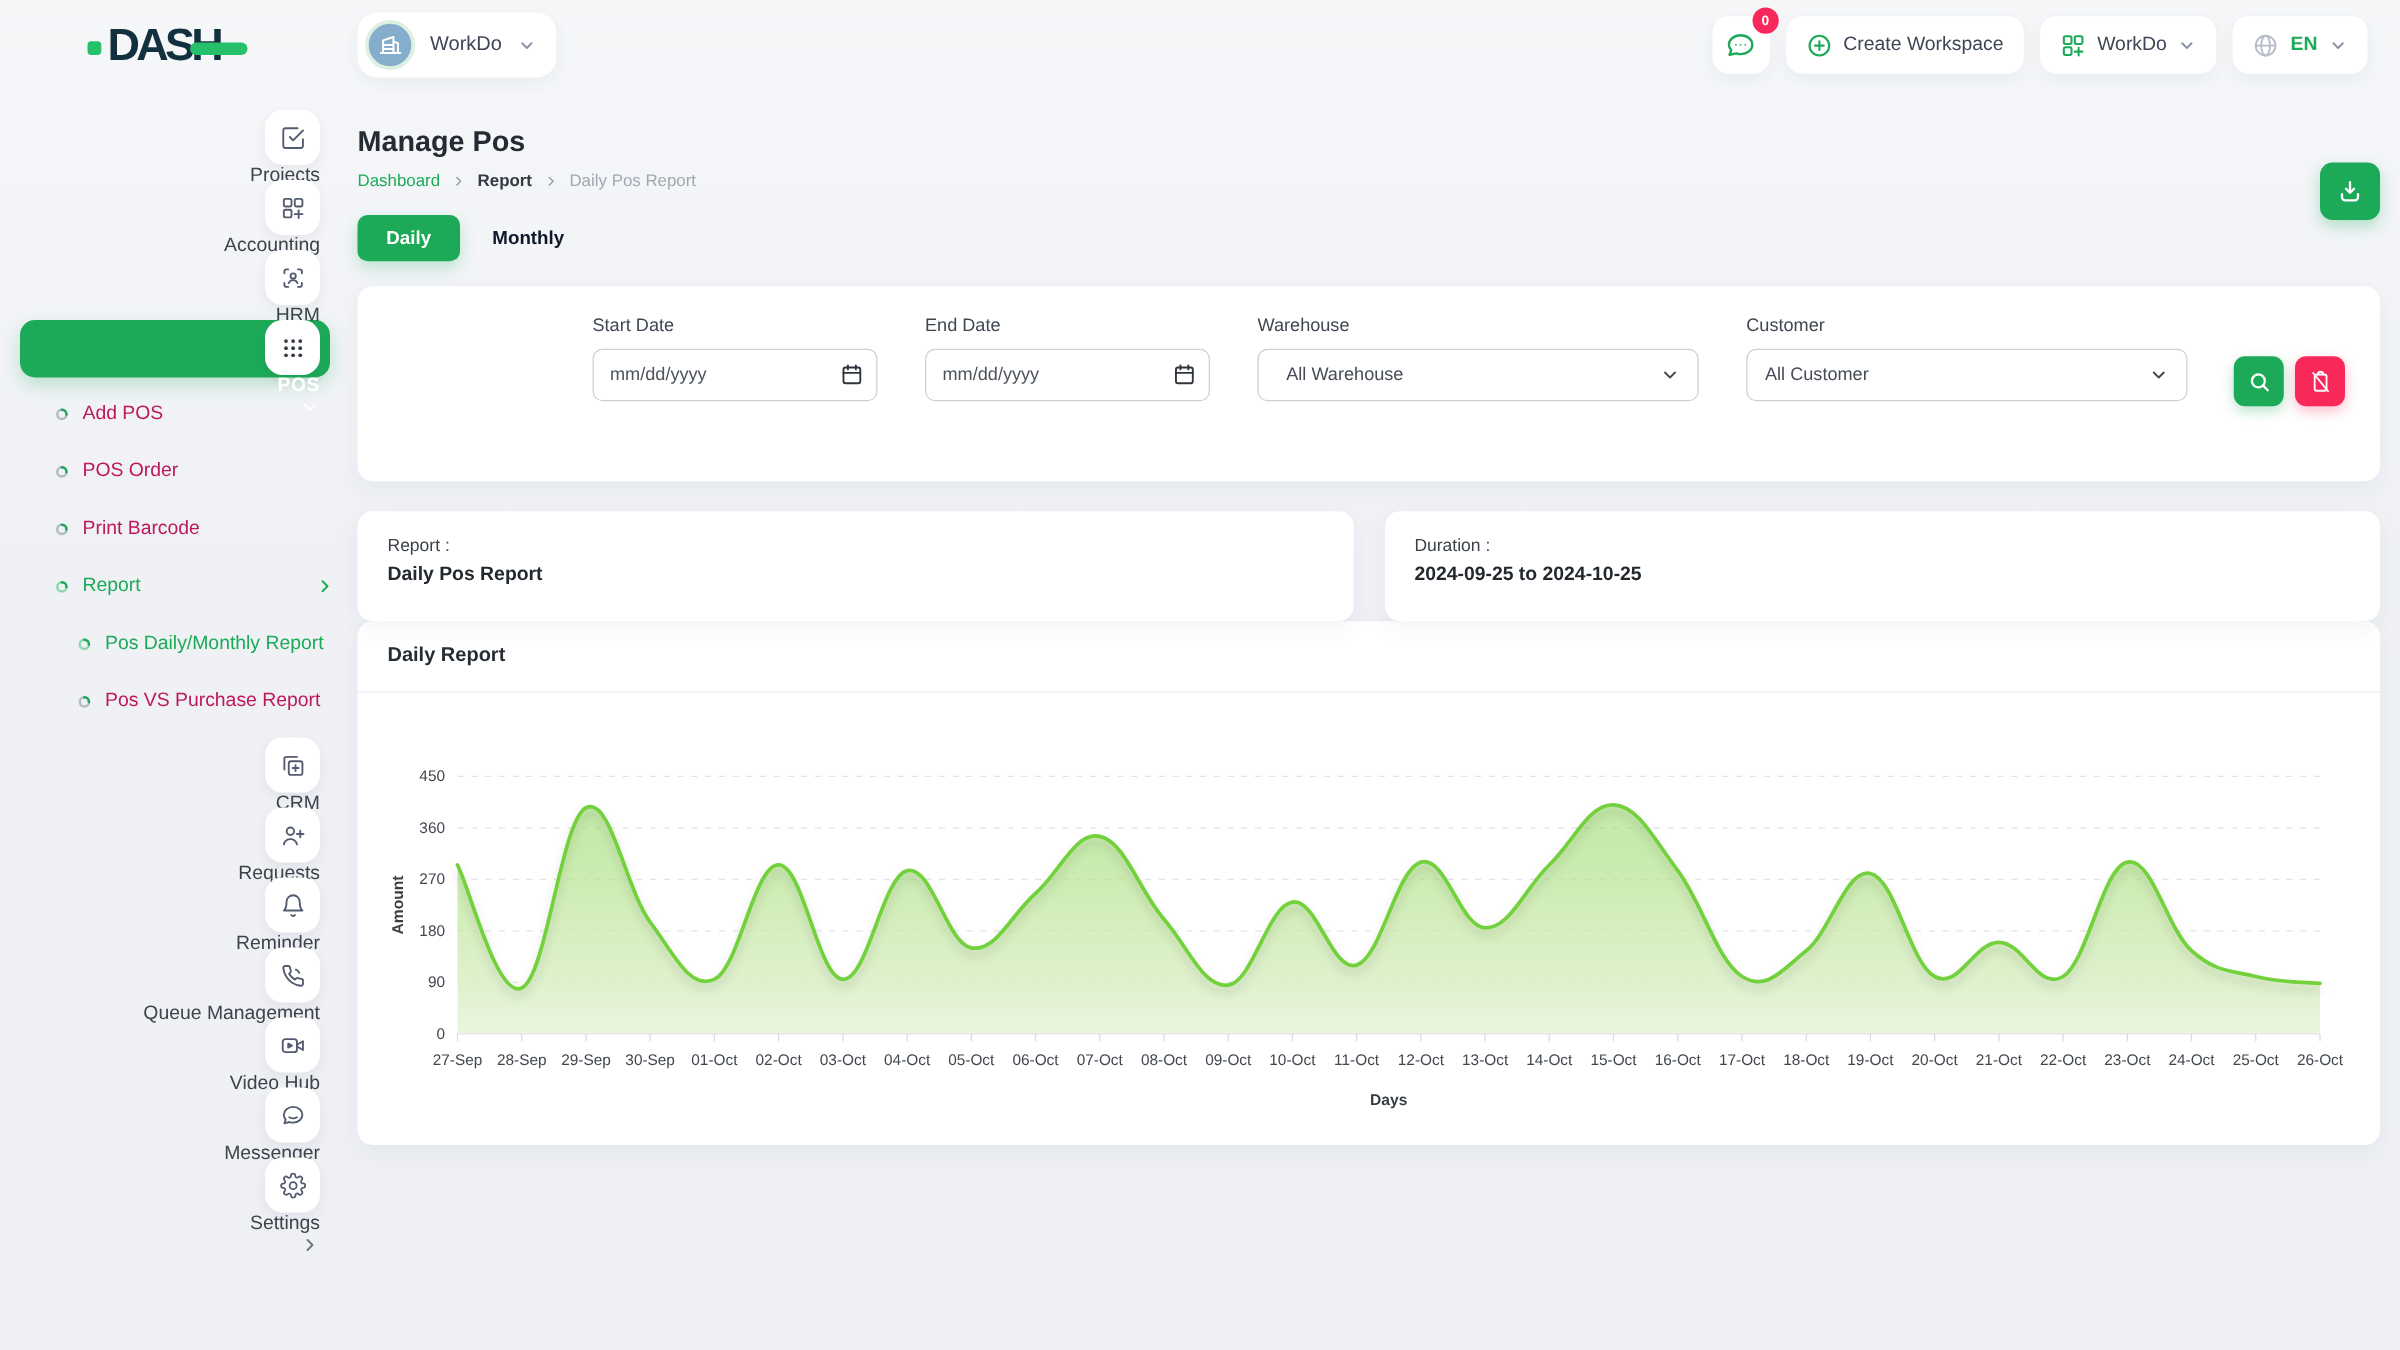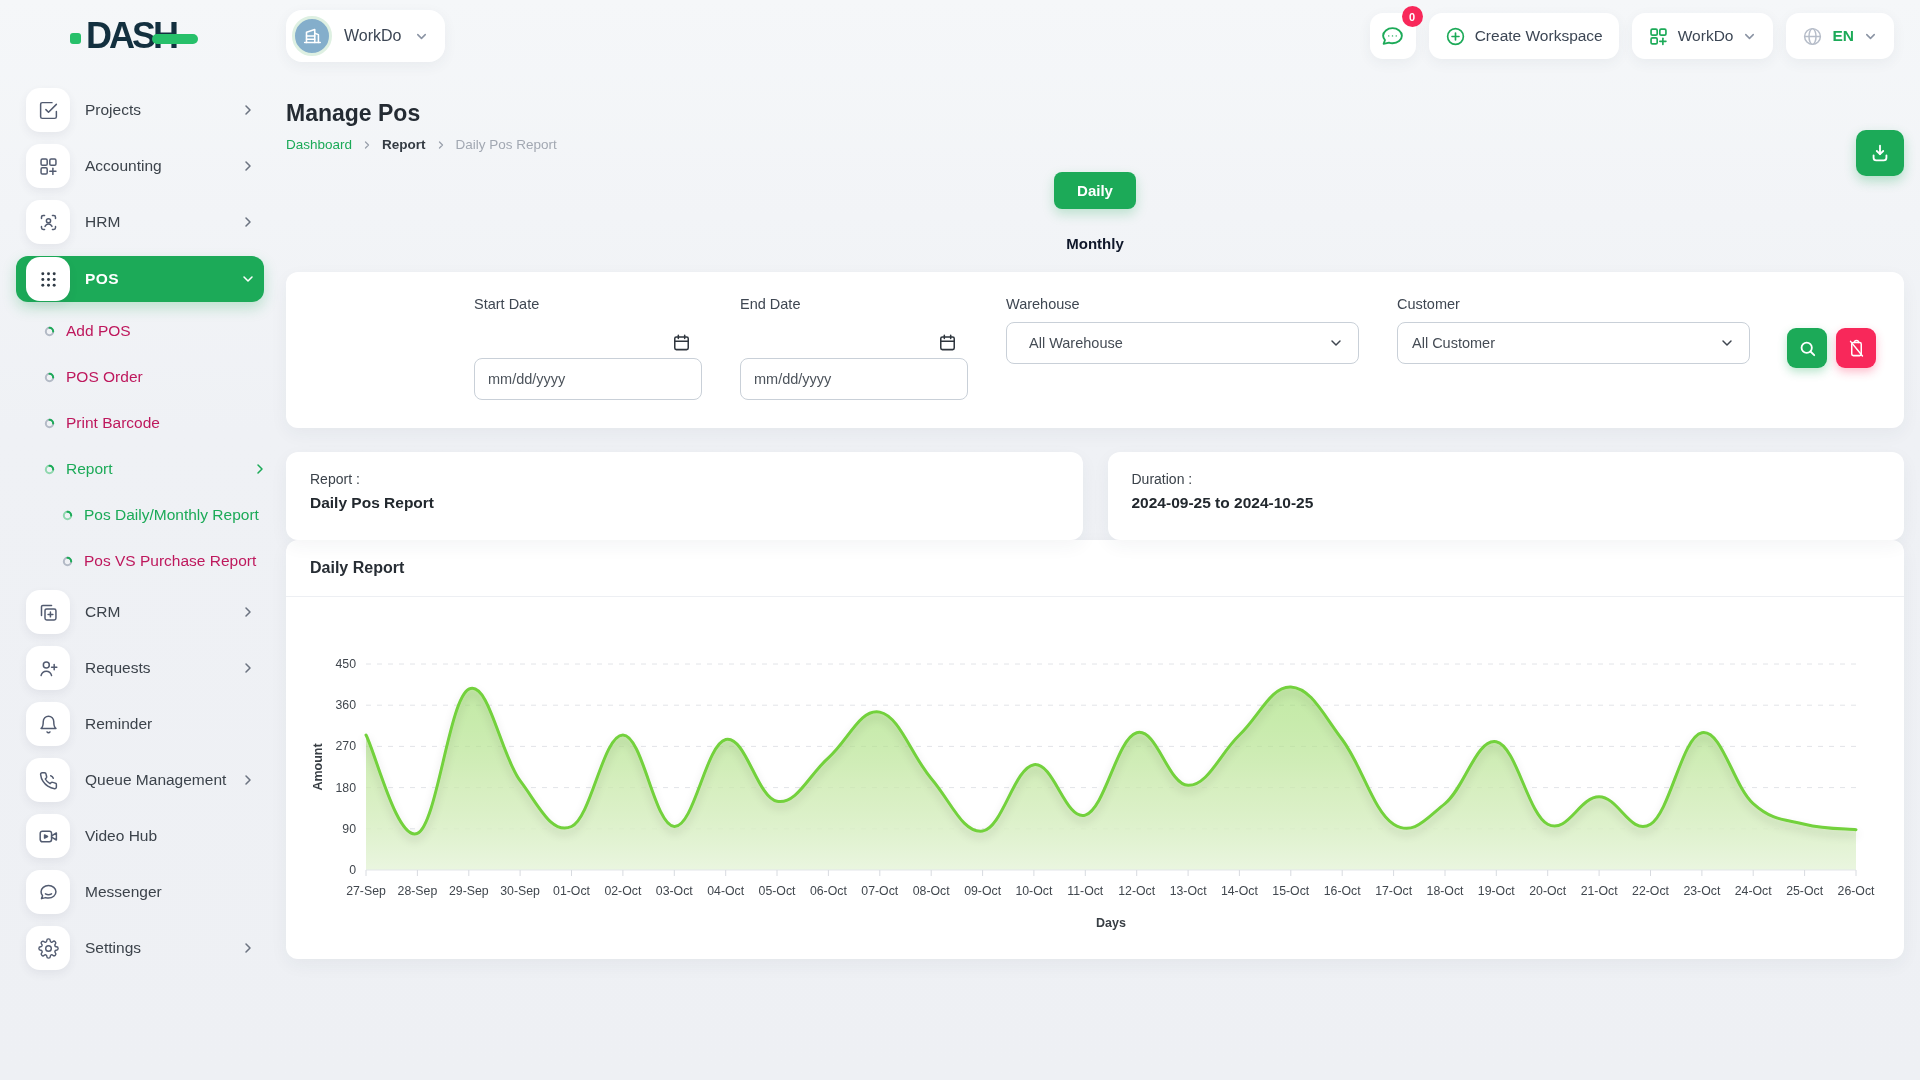--- a/index.html
+++ b/index.html
@@ -27,22 +27,22 @@
   .icon-btn{position:relative;width:46px;height:46px;background:#fff;border-radius:13px;
     display:flex;align-items:center;justify-content:center;box-shadow:0 4px 14px rgba(50,60,80,.06);}
   .badge{position:absolute;top:-7px;right:-7px;min-width:21px;height:21px;border-radius:50%;
     background:#f8285a;color:#fff;font-size:11px;font-weight:700;display:flex;align-items:center;justify-content:center;}
   .pill{display:flex;align-items:center;gap:9px;background:#fff;border-radius:13px;height:46px;
     padding:0 16px;font-size:15.5px;color:#3c4654;font-weight:500;box-shadow:0 4px 14px rgba(50,60,80,.06);}
   .pill .green-text{color:#1caa58;font-weight:700;}
 
   
   .sidebar{position:absolute;top:72px;left:0;width:266px;bottom:0;padding:16px 0 0 16px;box-sizing:border-box;}
-  .side-item{display:flex;align-items:center;width:230px;height:44px;margin-bottom:12px;
-    padding:0 8px 0 10px;border-radius:12px;cursor:pointer;}
+  .side-item{display:flex;align-items:flex-end;width:230px;height:44px;margin-bottom:12px;
+    padding:0 8px 0 10px;border-radius:12px;cursor:pointer;flex-direction:column;}
   .side-item .side-icon{width:44px;height:44px;border-radius:14px;background:#fff;flex:0 0 44px;
     display:flex;align-items:center;justify-content:center;color:#525b70;box-shadow:0 4px 10px rgba(50,60,80,.07);}
   .side-item .side-label{margin-left:15px;font-size:15.5px;color:#3c434b;font-weight:500;flex:1;}
   .side-item .chev{color:#6b7380;flex:0 0 16px;}
   .side-item.active{background:#1caa58;height:46px;box-shadow:0 6px 14px rgba(28,170,88,.25);}
   .side-item.active .side-label{color:#fff;font-weight:700;letter-spacing:.4px;}
   .side-item.active .chev{color:#fff;}
   .side-sub{display:flex;align-items:center;width:224px;min-height:34px;margin-bottom:12px;
     padding-left:28px;cursor:pointer;}
   .side-sub.lvl2{padding-left:46px;}
@@ -55,33 +55,33 @@
   .main{position:absolute;left:286px;top:72px;width:1618px;}
   .page-head{margin-top:28px;position:relative;}
   .page-title{font-size:23px;font-weight:700;color:#242b33;margin:0;}
   .breadcrumb{display:flex;align-items:center;gap:9px;margin-top:10px;font-size:13.5px;}
   .bc-link{color:#1caa58;cursor:pointer;}
   .bc-sep{color:#9aa1ac;}
   .bc-current{color:#343b43;font-weight:600;}
   .bc-muted{color:#a2a8b2;}
   .dl-btn{position:absolute;top:30px;right:0;width:48px;height:46px;border-radius:10px;
     background:#1caa58;display:flex;align-items:center;justify-content:center;box-shadow:0 5px 12px rgba(28,170,88,.3);}
-  .tabs{display:flex;align-items:center;gap:26px;margin-top:20px;flex-direction:column;}
+  .tabs{display:flex;align-items:center;gap:26px;margin-top:20px;}
   .tab-active{background:#1caa58;color:#fff;font-size:15px;font-weight:600;border-radius:8px;
     padding:10px 23px;box-shadow:0 5px 12px rgba(28,170,88,.25);}
   .tab-link{color:#0f172a;font-size:15px;font-weight:600;}
 
   .card{background:#fff;border-radius:12px;box-shadow:0 6px 18px rgba(45,55,75,.05);}
   .filter-card{margin-top:20px;height:156px;box-sizing:border-box;padding:24px 26px 24px 24px;
     display:flex;align-items:flex-start;}
   .filter-fields{display:flex;gap:38px;margin-left:164px;}
   .field label{display:block;font-size:14.5px;color:#3f4752;margin-bottom:10px;}
   .ctrl{position:relative;}
   .date-input{width:228px;height:42px;box-sizing:border-box;border:1px solid #c9d0d8;border-radius:8px;
-    padding:0 38px 0 13px;font-size:14.5px;color:#454c55;font-family:inherit;background:#fff;margin-top:36px;}
+    padding:0 38px 0 13px;font-size:14.5px;color:#454c55;font-family:inherit;background:#fff;}
   .date-input::placeholder{color:#4d545c;opacity:1;}
   .cal-icon{position:absolute;right:11px;top:11px;color:#2e353d;cursor:pointer;}
   .select{display:flex;align-items:center;justify-content:space-between;box-sizing:border-box;
     height:42px;border:1px solid #c9d0d8;border-radius:8px;background:#fff;padding:0 14px;cursor:pointer;}
   .select span{font-size:14.5px;color:#454c55;}
   .select .chev{color:#3f4650;}
   .w-select{width:353px;padding-left:22px;} .c-select{width:353px;}
   .filter-actions{display:flex;gap:9px;margin-left:37px;margin-top:32px;}
   .sq-btn{width:40px;height:40px;border-radius:9px;display:flex;align-items:center;justify-content:center;}
   .sq-btn.green{background:#1caa58;box-shadow:0 4px 10px rgba(28,170,88,.3);}

